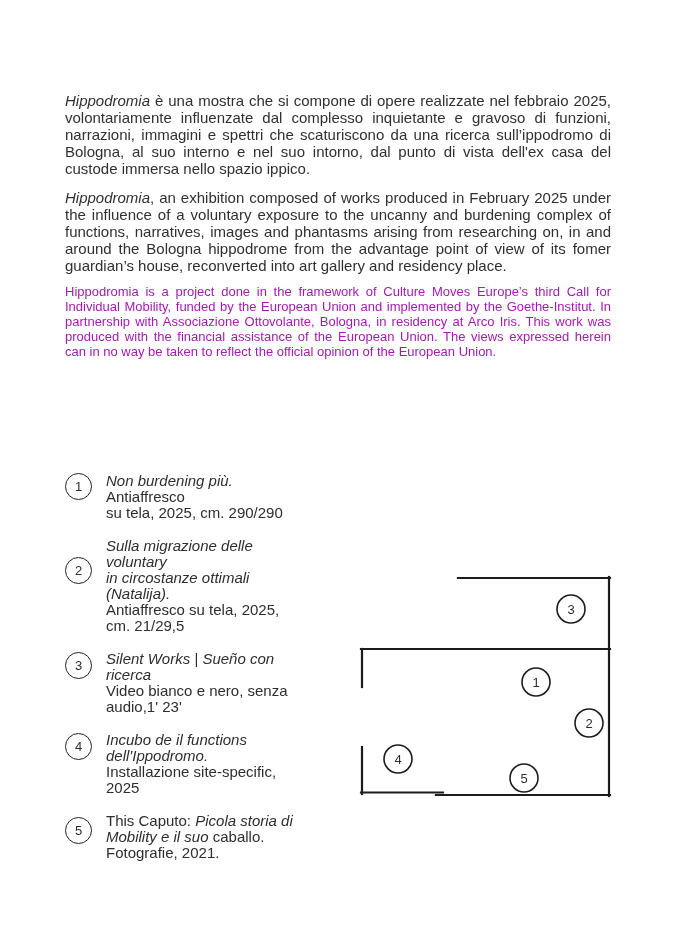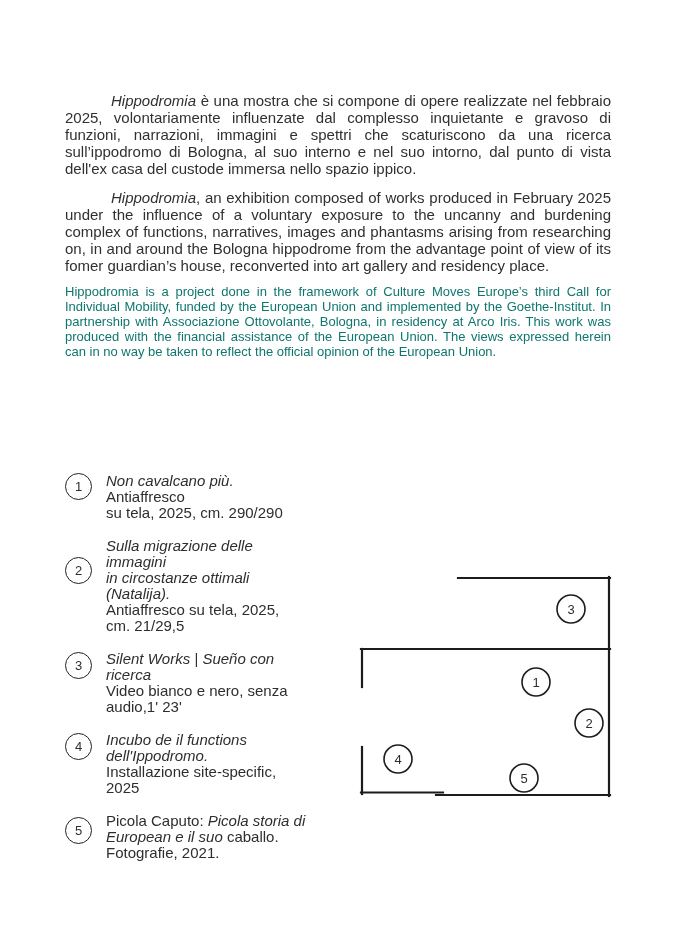--- a/index.html
+++ b/index.html
@@ -25,26 +25,25 @@
   }
   .intro p {
     margin: 0 0 12px 0;
     font-size: 15px;
     line-height: 17px;
     text-align: justify;
   }
   .intro p.credits {
     font-size: 13px;
     line-height: 15px;
-    color: #0f766e;
+    color: #a21caf;
     margin-top: -2px;
   }
   .intro em {
     font-style: italic;
-    margin-left: 46px;
   }
   
   .artworks {
     position: absolute;
     left: 65px;
     top: 473px;
     width: 285px;
     color: #2e2e2e;
   }
   .artwork {
@@ -104,30 +103,30 @@
     <p><em>Hippodromia</em><span> è una mostra che si compone di opere realizzate nel febbraio 2025, volontariamente influenzate dal complesso inquietante e gravoso di funzioni, narrazioni, immagini e spettri che scaturiscono da una ricerca sull’ippodromo di Bologna, al suo interno e nel suo intorno, dal punto di vista dell'ex casa del custode immersa nello spazio ippico.</span></p>
     <p><em>Hippodromia</em><span>, an exhibition composed of works produced in February 2025 under the influence of a voluntary exposure to the uncanny and burdening complex of functions, narratives, images and phantasms arising from researching on, in and around the Bologna hippodrome from the advantage point of view of its fomer guardian’s house, reconverted into art gallery and residency place.</span></p>
     <p class="credits">Hippodromia is a project done in the framework of Culture Moves Europe’s third Call for Individual Mobility, funded by the European Union and implemented by the Goethe-Institut. In partnership with Associazione Ottovolante, Bologna, in residency at Arco Iris. This work was produced with the financial assistance of the European Union. The views expressed herein can in no way be taken to reflect the official opinion of the European Union.</p>
   </div>
 
   <div class="artworks">
       <div class="artwork">
         <div class="badge">
           <span>1</span>
         </div>
-        <div class="artwork-text"><em>Non cavalcano più.</em><span>
+        <div class="artwork-text"><em>Non burdening più.</em><span>
 Antiaffresco
 su tela, 2025, cm. 290/290</span></div>
       </div>
       <div class="artwork">
         <div class="badge">
           <span>2</span>
         </div>
         <div class="artwork-text"><em>Sulla migrazione delle
-immagini
+voluntary
 in circostanze ottimali
 (Natalija).</em><span>
 Antiaffresco su tela, 2025,
 cm. 21/29,5</span></div>
       </div>
       <div class="artwork">
         <div class="badge">
           <span>3</span>
         </div>
         <div class="artwork-text"><em>Silent Works | Sueño con
@@ -141,22 +140,22 @@
         </div>
         <div class="artwork-text"><em>Incubo de il functions
 dell'Ippodromo.</em><span>
 Installazione site-specific,
 2025</span></div>
       </div>
       <div class="artwork">
         <div class="badge">
           <span>5</span>
         </div>
-        <div class="artwork-text"><span>Picola Caputo: </span><em>Picola storia di
-European e il suo</em><span> caballo.
+        <div class="artwork-text"><span>This Caputo: </span><em>Picola storia di
+Mobility e il suo</em><span> caballo.
 Fotografie, 2021.</span></div>
       </div>
     </div>
 
   <div class="plan">
       <svg width="292" height="254" viewBox="340 558 292 254">
         <line x1="458" y1="578" x2="610" y2="578" stroke="#1c1c1c" stroke-width="2.2" stroke-linecap="square"></line>
         <line x1="609" y1="577" x2="609" y2="796" stroke="#1c1c1c" stroke-width="2.2" stroke-linecap="square"></line>
         <line x1="361" y1="649" x2="610" y2="649" stroke="#1c1c1c" stroke-width="2.2" stroke-linecap="square"></line>
         <line x1="362" y1="649" x2="362" y2="687" stroke="#1c1c1c" stroke-width="2.2" stroke-linecap="square"></line>

